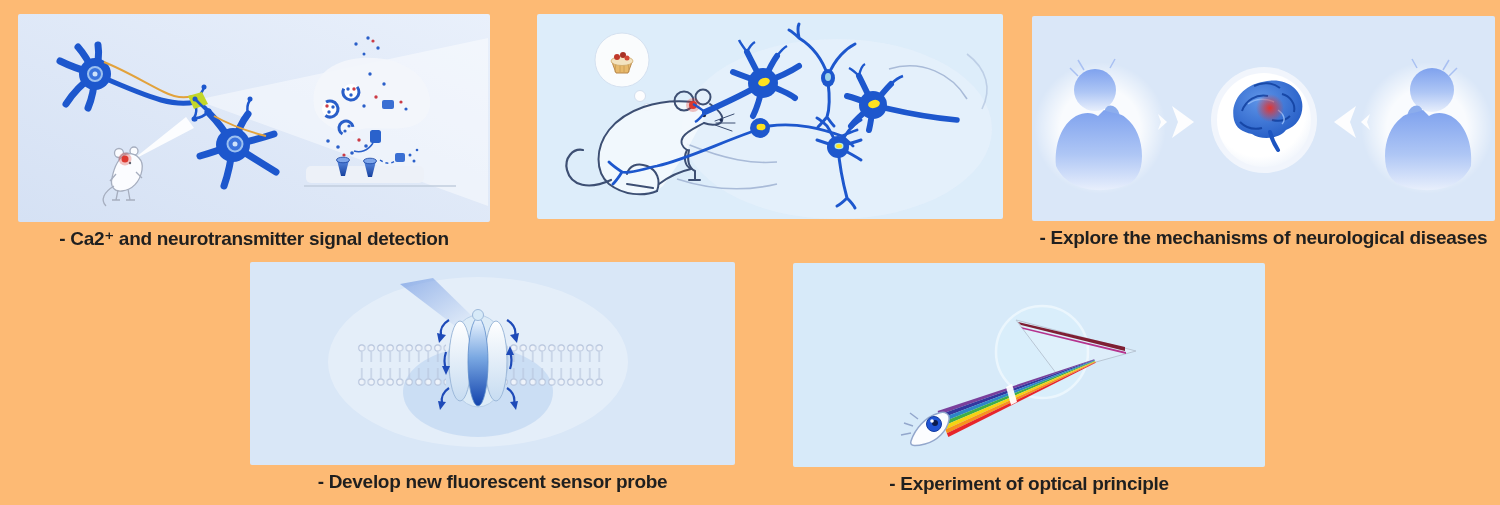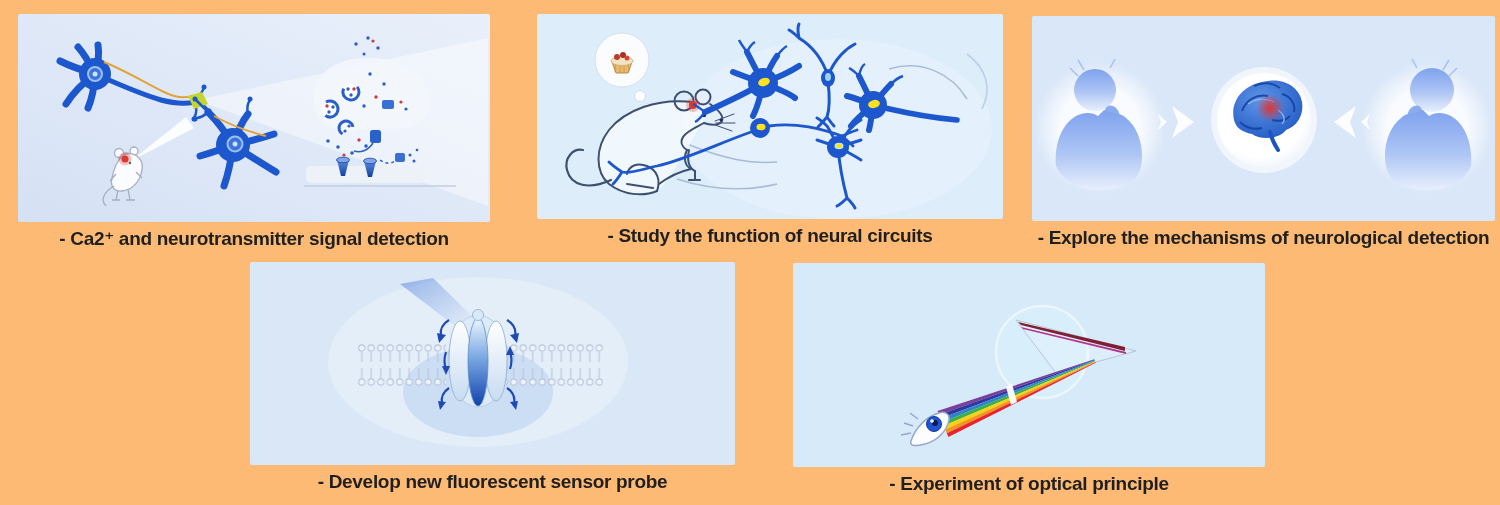--- a/index.html
+++ b/index.html
@@ -208,23 +208,20 @@
         <circle cx="223" cy="114" r="10" fill="#1d57cd"></circle>
         <ellipse cx="224" cy="113" rx="4.5" ry="3.2" fill="#ffe21f"></ellipse>
       </g>
       <g>
         <path d="M301,133 Q294,118 290,112 M301,133 Q310,118 314,114 M301,133 Q286,128 280,126 M301,133 Q318,128 324,126 M301,133 Q318,142 324,146 M301,133 Q303,158 310,184 M290,112 Q284,106 280,104 M314,114 Q320,108 324,106 M310,184 Q304,190 300,192 M310,184 Q316,190 318,194" stroke="#1d57cd" stroke-width="3" fill="none" stroke-linecap="round"></path>
         <circle cx="301" cy="133" r="11" fill="#1d57cd"></circle>
         <ellipse cx="302" cy="132" rx="4.5" ry="3.2" fill="#b9ecd9"></ellipse>
         <ellipse cx="302" cy="132" rx="3" ry="2" fill="#ffe21f"></ellipse>
       </g>
     </svg>
-    <div class="caption">
-      <span>- Study the function of neural circuits</span>
-    </div>
   </div>
 
   <div class="panel-group" style="left:1032px;top:16px;width:463px;">
     <svg class="panel" width="463" height="205" viewBox="0 0 463 205">
       <defs>
         <linearGradient id="silG" x1="0" y1="0" x2="0" y2="1">
           <stop offset="0" stop-color="#7fa2ee"></stop>
             <stop offset="0.55" stop-color="#aec6f5"></stop>
             <stop offset="1" stop-color="#e8effc"></stop>
         </linearGradient>
@@ -287,21 +284,21 @@
         </g>
         <g stroke="#8ab4f4" stroke-width="1.4" fill="none">
           <path d="M216,88 C224,82 234,82 242,86"></path>
           <path d="M246,94 C252,98 254,104 250,108"></path>
         </g>
         <circle cx="238" cy="92" r="14" fill="url(#redG)"></circle>
         <path d="M238,116 C240,124 242,128 246,134" stroke="#1c54c0" stroke-width="4" fill="none" stroke-linecap="round"></path>
       </g>
     </svg>
     <div class="caption">
-      <span>- Explore the mechanisms of neurological detection</span>
+      <span>- Explore the mechanisms of neurological diseases</span>
     </div>
   </div>
 
   <div class="panel-group" style="left:250px;top:262px;width:485px;">
     <svg class="panel" width="485" height="203" viewBox="0 0 485 203">
       <defs>
         <pattern id="lipid" x="107" y="82" width="9.5" height="42" patternUnits="userSpaceOnUse">
           <circle cx="4.75" cy="4" r="3.1" fill="#eef3fa" stroke="#b6c4dc" stroke-width="1.1"></circle>
           <line x1="4.75" y1="8" x2="4.75" y2="18" stroke="#b6c4dc" stroke-width="1.1"></line>
           <line x1="4.75" y1="24" x2="4.75" y2="34" stroke="#b6c4dc" stroke-width="1.1"></line>

